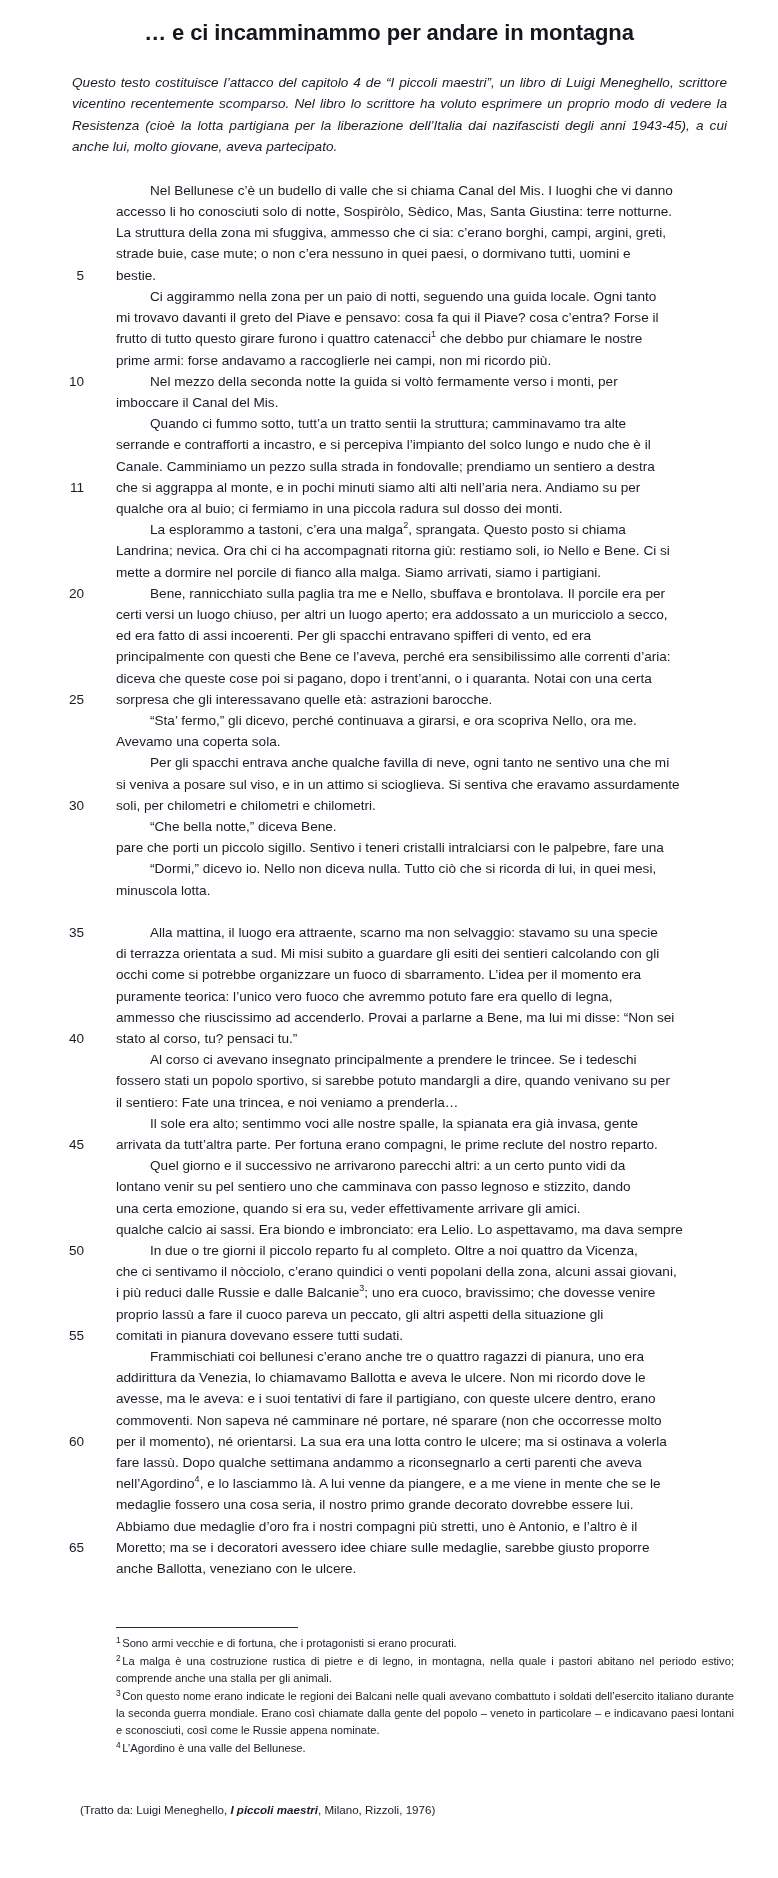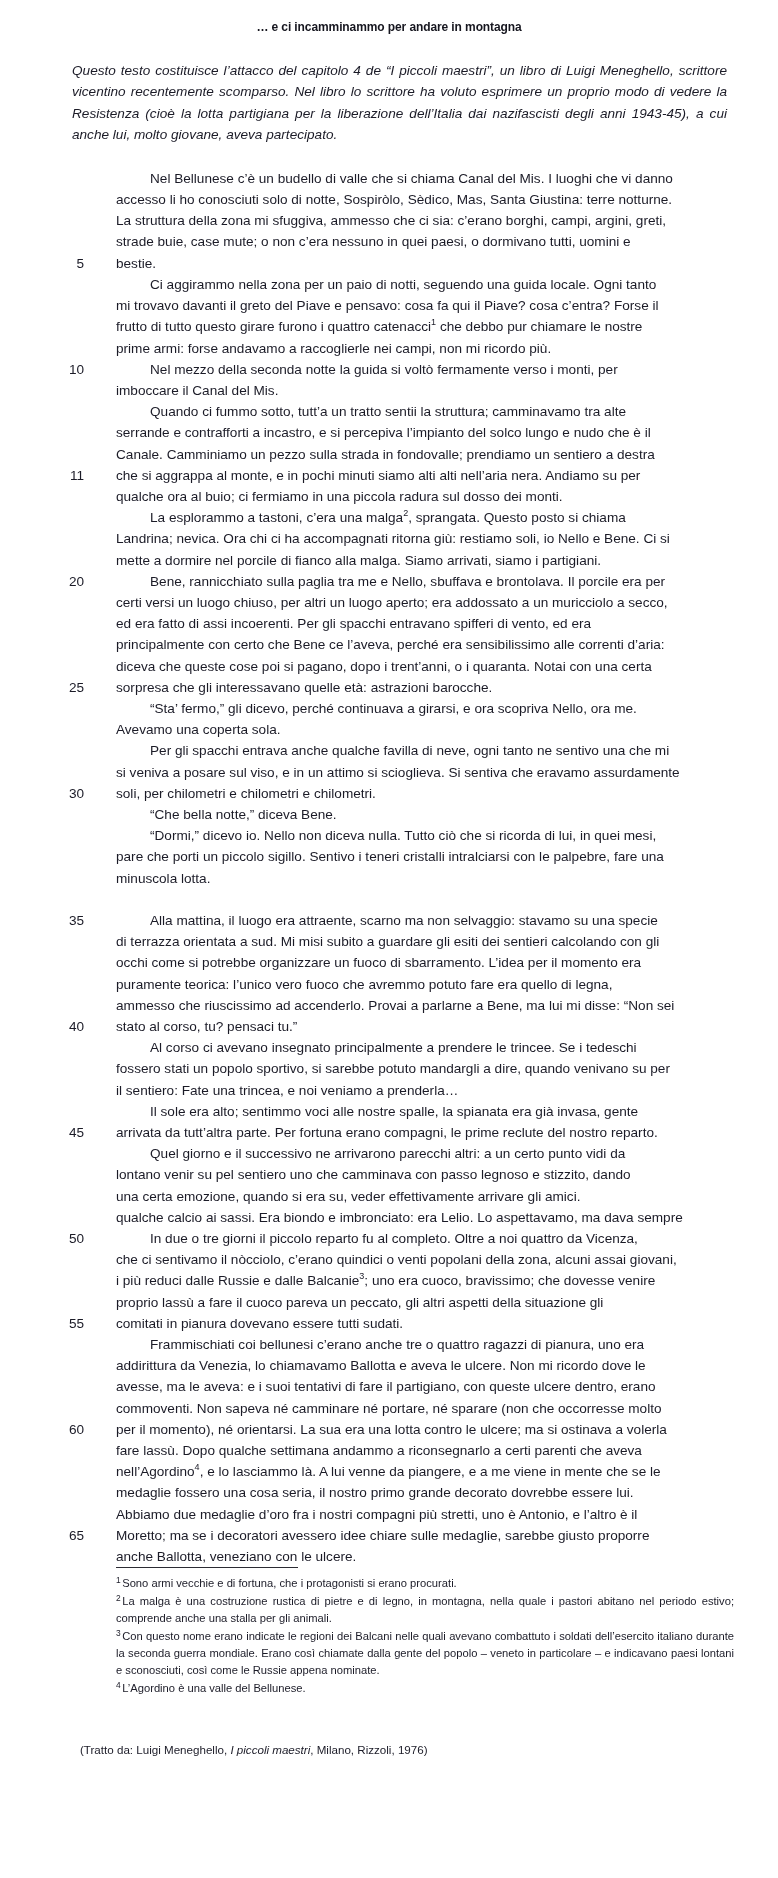--- a/index.html
+++ b/index.html
@@ -17,21 +17,21 @@
   .page {
     position: relative;
     width: 778px;
     box-sizing: border-box;
     padding: 16px 44px 10px 44px;
   }
 
   
   .doc-title {
     text-align: center;
-    font-size: 12px;
+    font-size: 22px;
     font-weight: bold;
     letter-spacing: -0.1px;
     margin: 4px 0 16px 0;
     color: #16161f;
   }
 
   
   .intro {
     margin: 26px 7px 0 22px;
     padding-left: 6px;
@@ -80,20 +80,21 @@
     height: 21.2px;
   }
   sup {
     font-size: 9px;
     vertical-align: super;
     line-height: 0;
   }
 
   
   .footnotes {
+    margin-top: 48px;
     padding-left: 72px;
   }
   .fn-rule {
     width: 182px;
     height: 0;
     border-top: 1px solid #2b2b33;
     margin-bottom: 7px;
   }
   .fn {
     font-size: 11.2px;
@@ -110,21 +111,21 @@
     margin-right: 1.5px;
   }
 
   
   .source {
     margin-top: 46px;
     padding-left: 36px;
     font-size: 11.6px;
     color: #1b1b27;
   }
-  .source i { font-style: italic; }
+  .source i { font-style: italic; font-weight: bold; }
 </style>
 </head>
 <body>
 
 <div class="page">
 
   <h1 class="doc-title">… e ci incamminammo per andare in montagna</h1>
 
   <p class="intro">Questo testo costituisce l’attacco del capitolo 4 de “I piccoli maestri”, un libro di Luigi Meneghello, scrittore vicentino recentemente scomparso. Nel libro lo scrittore ha voluto esprimere un proprio modo di vedere la Resistenza (cioè la lotta partigiana per la liberazione dell’Italia dai nazifascisti degli anni 1943-45), a cui anche lui, molto giovane, aveva partecipato.</p>
 
@@ -144,31 +145,31 @@
       <div class="tline"><span class="lnum"></span><span>serrande e contrafforti a incastro, e si percepiva l’impianto del solco lungo e nudo che è il</span></div>
       <div class="tline"><span class="lnum"></span><span>Canale. Camminiamo un pezzo sulla strada in fondovalle; prendiamo un sentiero a destra</span></div>
       <div class="tline"><span class="lnum">11</span><span>che si aggrappa al monte, e in pochi minuti siamo alti alti nell’aria nera. Andiamo su per</span></div>
       <div class="tline last-of-par"><span class="lnum"></span><span>qualche ora al buio; ci fermiamo in una piccola radura sul dosso dei monti.</span></div>
       <div class="tline"><span class="lnum"></span><span class="indent"></span><span>La esplorammo a tastoni, c’era una malga<sup>2</sup>, sprangata. Questo posto si chiama</span></div>
       <div class="tline"><span class="lnum"></span><span>Landrina; nevica. Ora chi ci ha accompagnati ritorna giù: restiamo soli, io Nello e Bene. Ci si</span></div>
       <div class="tline last-of-par"><span class="lnum"></span><span>mette a dormire nel porcile di fianco alla malga. Siamo arrivati, siamo i partigiani.</span></div>
       <div class="tline"><span class="lnum">20</span><span class="indent"></span><span>Bene, rannicchiato sulla paglia tra me e Nello, sbuffava e brontolava. Il porcile era per</span></div>
       <div class="tline"><span class="lnum"></span><span>certi versi un luogo chiuso, per altri un luogo aperto; era addossato a un muricciolo a secco,</span></div>
       <div class="tline"><span class="lnum"></span><span>ed era fatto di assi incoerenti. Per gli spacchi entravano spifferi di vento, ed era</span></div>
-      <div class="tline"><span class="lnum"></span><span>principalmente con certo che Bene ce l’aveva, perché era sensibilissimo alle correnti d’aria:</span></div>
+      <div class="tline"><span class="lnum"></span><span>principalmente con questi che Bene ce l’aveva, perché era sensibilissimo alle correnti d’aria:</span></div>
       <div class="tline"><span class="lnum"></span><span>diceva che queste cose poi si pagano, dopo i trent’anni, o i quaranta. Notai con una certa</span></div>
       <div class="tline last-of-par"><span class="lnum">25</span><span>sorpresa che gli interessavano quelle età: astrazioni barocche.</span></div>
       <div class="tline"><span class="lnum"></span><span class="indent"></span><span>“Sta’ fermo,” gli dicevo, perché continuava a girarsi, e ora scopriva Nello, ora me.</span></div>
       <div class="tline last-of-par"><span class="lnum"></span><span>Avevamo una coperta sola.</span></div>
       <div class="tline"><span class="lnum"></span><span class="indent"></span><span>Per gli spacchi entrava anche qualche favilla di neve, ogni tanto ne sentivo una che mi</span></div>
       <div class="tline"><span class="lnum"></span><span>si veniva a posare sul viso, e in un attimo si scioglieva. Si sentiva che eravamo assurdamente</span></div>
       <div class="tline last-of-par"><span class="lnum">30</span><span>soli, per chilometri e chilometri e chilometri.</span></div>
       <div class="tline last-of-par"><span class="lnum"></span><span class="indent"></span><span>“Che bella notte,” diceva Bene.</span></div>
+      <div class="tline"><span class="lnum"></span><span>pare che porti un piccolo sigillo. Sentivo i teneri cristalli intralciarsi con le palpebre, fare una</span></div>
       <div class="tline"><span class="lnum"></span><span class="indent"></span><span>“Dormi,” dicevo io. Nello non diceva nulla. Tutto ciò che si ricorda di lui, in quei mesi,</span></div>
-      <div class="tline"><span class="lnum"></span><span>pare che porti un piccolo sigillo. Sentivo i teneri cristalli intralciarsi con le palpebre, fare una</span></div>
       <div class="tline last-of-par"><span class="lnum"></span><span>minuscola lotta.</span></div>
       <div class="tline blank nojust"><span class="lnum"></span><span></span></div>
       <div class="tline"><span class="lnum">35</span><span class="indent"></span><span>Alla mattina, il luogo era attraente, scarno ma non selvaggio: stavamo su una specie</span></div>
       <div class="tline"><span class="lnum"></span><span>di terrazza orientata a sud. Mi misi subito a guardare gli esiti dei sentieri calcolando con gli</span></div>
       <div class="tline"><span class="lnum"></span><span>occhi come si potrebbe organizzare un fuoco di sbarramento. L’idea per il momento era</span></div>
       <div class="tline"><span class="lnum"></span><span>puramente teorica: l’unico vero fuoco che avremmo potuto fare era quello di legna,</span></div>
       <div class="tline"><span class="lnum"></span><span>ammesso che riuscissimo ad accenderlo. Provai a parlarne a Bene, ma lui mi disse: “Non sei</span></div>
       <div class="tline last-of-par"><span class="lnum">40</span><span>stato al corso, tu? pensaci tu.”</span></div>
       <div class="tline"><span class="lnum"></span><span class="indent"></span><span>Al corso ci avevano insegnato principalmente a prendere le trincee. Se i tedeschi</span></div>
       <div class="tline"><span class="lnum"></span><span>fossero stati un popolo sportivo, si sarebbe potuto mandargli a dire, quando venivano su per</span></div>

